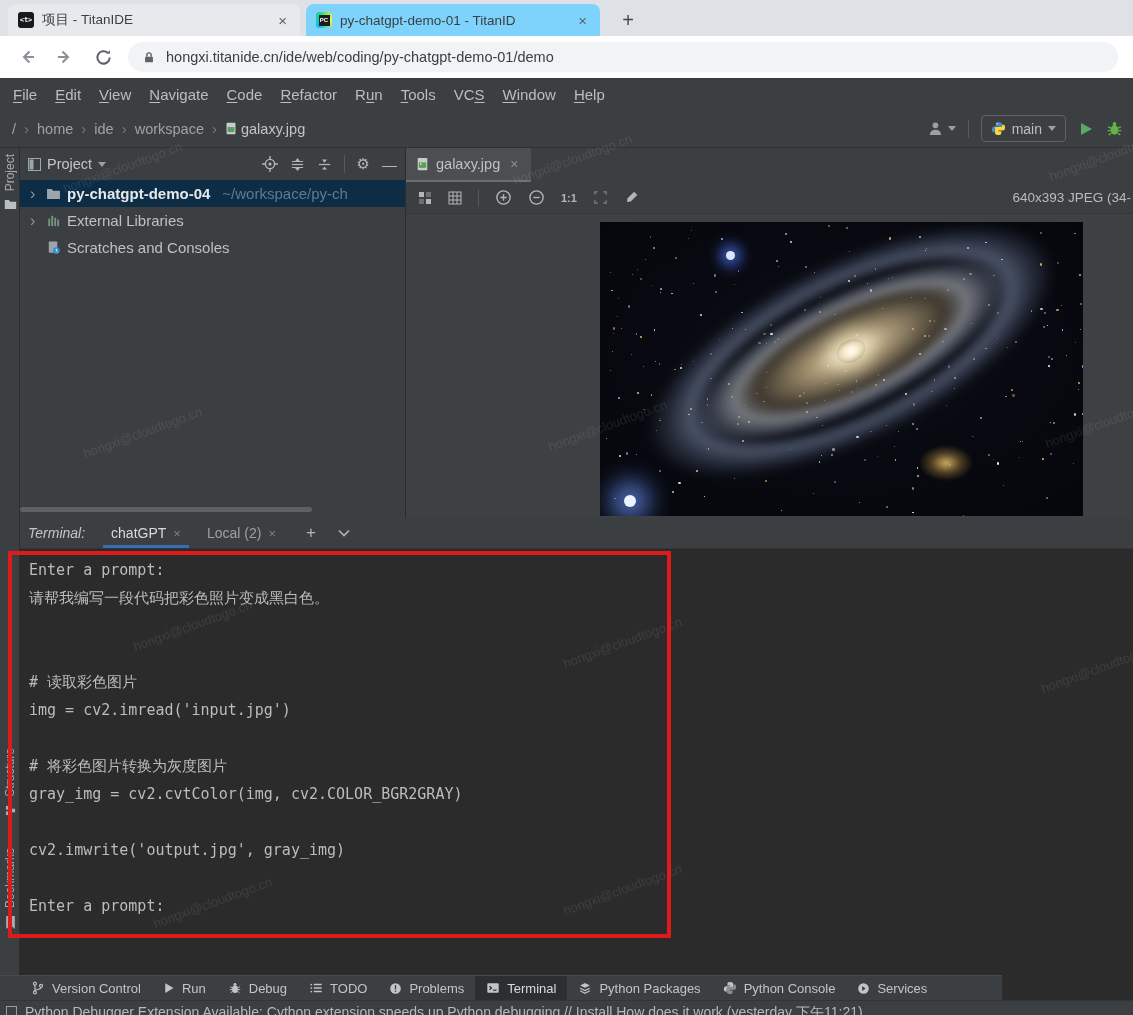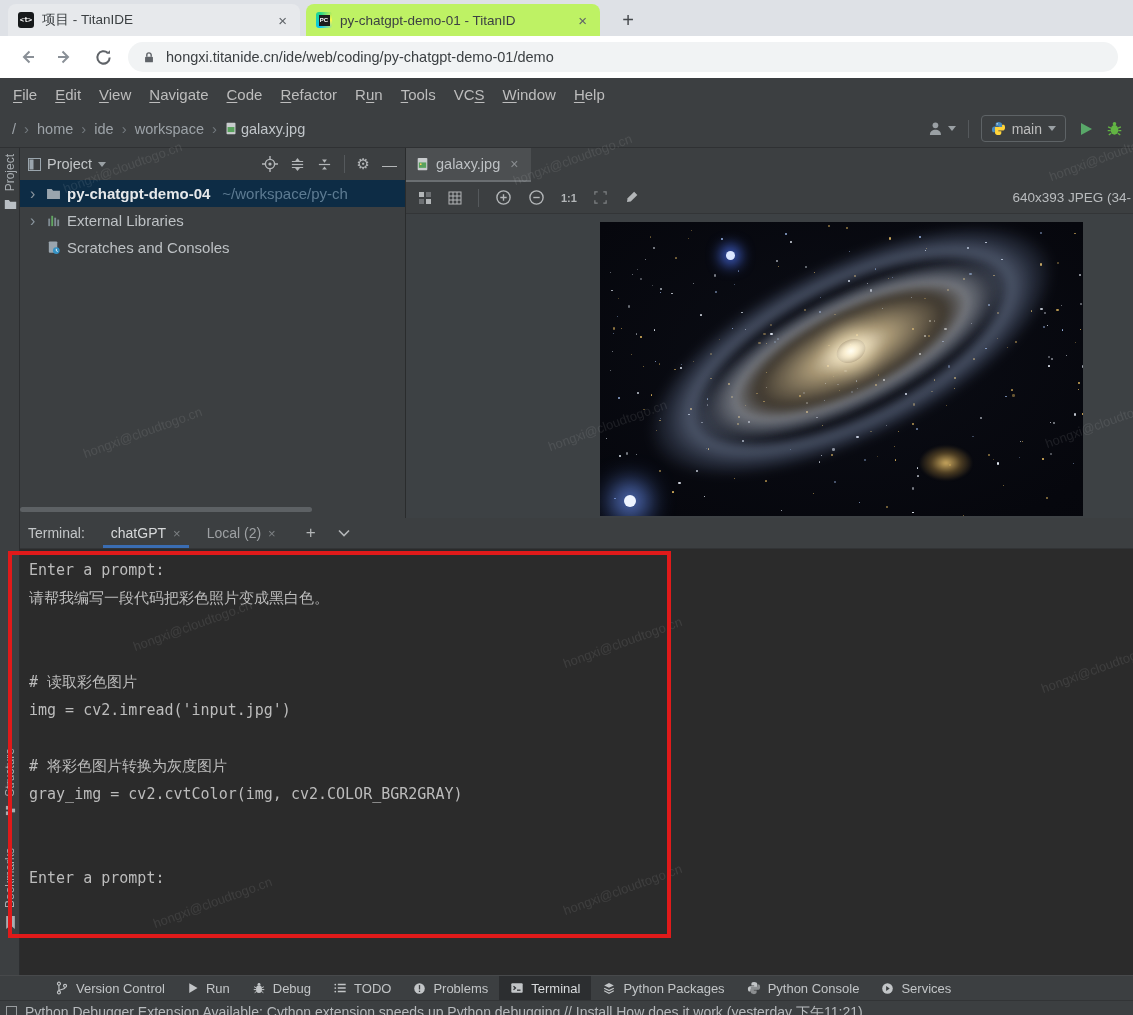--- a/index.html
+++ b/index.html
@@ -5,21 +5,21 @@
   * { margin:0; padding:0; box-sizing:border-box; }
   body { background:#555; }
   .page { position:relative; width:1133px; height:1015px; overflow:hidden;
           background:#2b2b2b; font-family:"Liberation Sans",sans-serif; }
 
   
   .tabstrip { position:absolute; left:0; top:0; width:1133px; height:36px; background:#dee1e6; }
   .btab { position:absolute; top:4px; height:32px; display:flex; align-items:center;
           padding:0 10px; border-radius:8px 8px 0 0; font-size:13.5px; color:#3c4043; }
   .btab.inactive { left:8px; width:292px; background:#e7e9ec; }
-  .btab.active { left:306px; width:294px; background:#bef264; }
+  .btab.active { left:306px; width:294px; background:#7dd3fc; }
   .btab-title { flex:1; margin:0 8px; white-space:nowrap; overflow:hidden; }
   .btab-close { color:#5f6368; font-size:15px; padding:0 3px; }
   .favicon { width:16px; height:16px; flex:0 0 16px; display:flex; align-items:center;
              justify-content:center; border-radius:3px; }
   .fav-titan { background:#17191b; color:#fff; font:bold 7px "DejaVu Sans Mono",monospace; }
   .fav-pc { background:conic-gradient(from 210deg,#07c3f2,#21d789,#fcf84a,#07c3f2); position:relative; }
   .fav-pc span { position:absolute; inset:2.5px; background:#1b1d1e; color:#fff;
                  font:bold 6px "Liberation Sans",sans-serif; display:flex; align-items:center; justify-content:center; }
   .newtab { position:absolute; left:614px; top:6px; font-size:20px; color:#45484c; width:28px; height:28px;
             display:flex; align-items:center; justify-content:center; }
@@ -95,37 +95,37 @@
       transform:translate(-50%,-50%); background:radial-gradient(closest-side,#fffdf2,rgba(255,244,214,.8) 45%,transparent);
       box-shadow:0 0 18px 8px rgba(255,240,200,.55); }
   .companion { position:absolute; left:66%; top:76%; width:54px; height:36px; border-radius:50%;
       background:radial-gradient(closest-side, rgba(224,186,104,.9), rgba(160,124,58,.45) 55%, transparent); filter:blur(1px); }
   .bigstar { position:absolute; border-radius:50%; }
   .star { position:absolute; border-radius:50%; }
 
   
   .term-header { position:absolute; left:20px; top:518px; width:1113px; height:31px; background:#3c3f41;
                  border-bottom:1px solid #323436; display:flex; align-items:center; font-size:14px; }
-  .term-label { color:#c3c6c8; margin-left:8px; }
+  .term-label { color:#c3c6c8; margin-left:8px;font-style:italic; }
   .tt-tab { position:relative; display:flex; align-items:center; margin-left:26px; color:#9da0a3; gap:7px; }
   .tt-tab.selected { color:#d7d9da; }
   .tt-tab.selected::after { content:""; position:absolute; left:-8px; right:-8px; bottom:-7px; height:3px;
                             background:var(--ul,#3a6db3); }
   .tt-x { color:#7d8184; font-size:13px; }
   .tt-plus { margin-left:30px; color:#b3b6b8; font-size:17px; }
   .tt-chev { margin-left:22px; }
   .term-body { position:absolute; left:20px; top:549px; width:1113px; height:426px; background:#2b2b2b;
                padding:7px 0 0 9px; font-family:"DejaVu Sans Mono",monospace; font-size:15px;
                line-height:28px; color:#bcbcbc; }
   .tline { white-space:pre; }
   .t-accent { color:var(--accent,#2aa198); }
 
   
-  .twbar { position:absolute; left:0; top:975px; width:1133px; height:25px; background:#3c3f41;
-           border-top:1px solid #47494b; display:flex; align-items:center; padding-left:44px; }
+  .twbar { position:absolute; left:0; top:975px; width:1002px; height:25px; background:#3c3f41;
+           border-top:1px solid #47494b; display:flex; align-items:center; padding-left:20px; }
   .tw-item { display:flex; align-items:center; gap:7px; color:#c2c5c7; font-size:13px;
              padding:0 11px; height:25px; }
   .tw-item.selected { background:#2c2e30; color:#dadcde; }
   .tw-icon { display:flex; align-items:center; }
   .notif { position:absolute; left:0; top:1000px; width:1133px; height:15px; background:#3c3f41;
            border-top:1px solid #323436; overflow:hidden; display:flex; gap:8px; padding:3px 0 0 6px; }
   .notif-ic { width:11px; height:11px; border:1.4px solid #9a9da0; margin-top:2px; flex:0 0 11px; }
   .notif-text { font-size:14px; color:#b7babd; white-space:nowrap; }
 
   
@@ -686,20 +686,21 @@
       <div class="tline"><span>Enter a prompt:</span></div>
       <div class="tline"><span>请帮我编写一段代码把彩色照片变成黑白色。</span></div>
       <div class="tline">&nbsp;</div>
       <div class="tline">&nbsp;</div>
       <div class="tline"><span># 读取彩色图片</span></div>
       <div class="tline"><span>img = cv2.imread('input.jpg')</span></div>
       <div class="tline">&nbsp;</div>
       <div class="tline"><span># 将彩色图片转换为灰度图片</span></div>
       <div class="tline"><span>gray_img = cv2.cvtColor(img, cv2.COLOR_BGR2GRAY)</span></div>
       <div class="tline">&nbsp;</div>
+      <div class="tline"><span>cv2.imwrite('output.jpg', gray_img)</span></div>
       <div class="tline">&nbsp;</div>
       <div class="tline"><span>Enter a prompt:</span></div>
     </div>
 
   <div class="twbar">
       <div class="tw-item">
         <span class="tw-icon">
           <svg width="14" height="14" viewBox="0 0 16 16">
             <circle cx="4.5" cy="3" r="1.7" fill="none" stroke="#c2c5c7" stroke-width="1.3"></circle>
             <circle cx="4.5" cy="13" r="1.7" fill="none" stroke="#c2c5c7" stroke-width="1.3"></circle>

